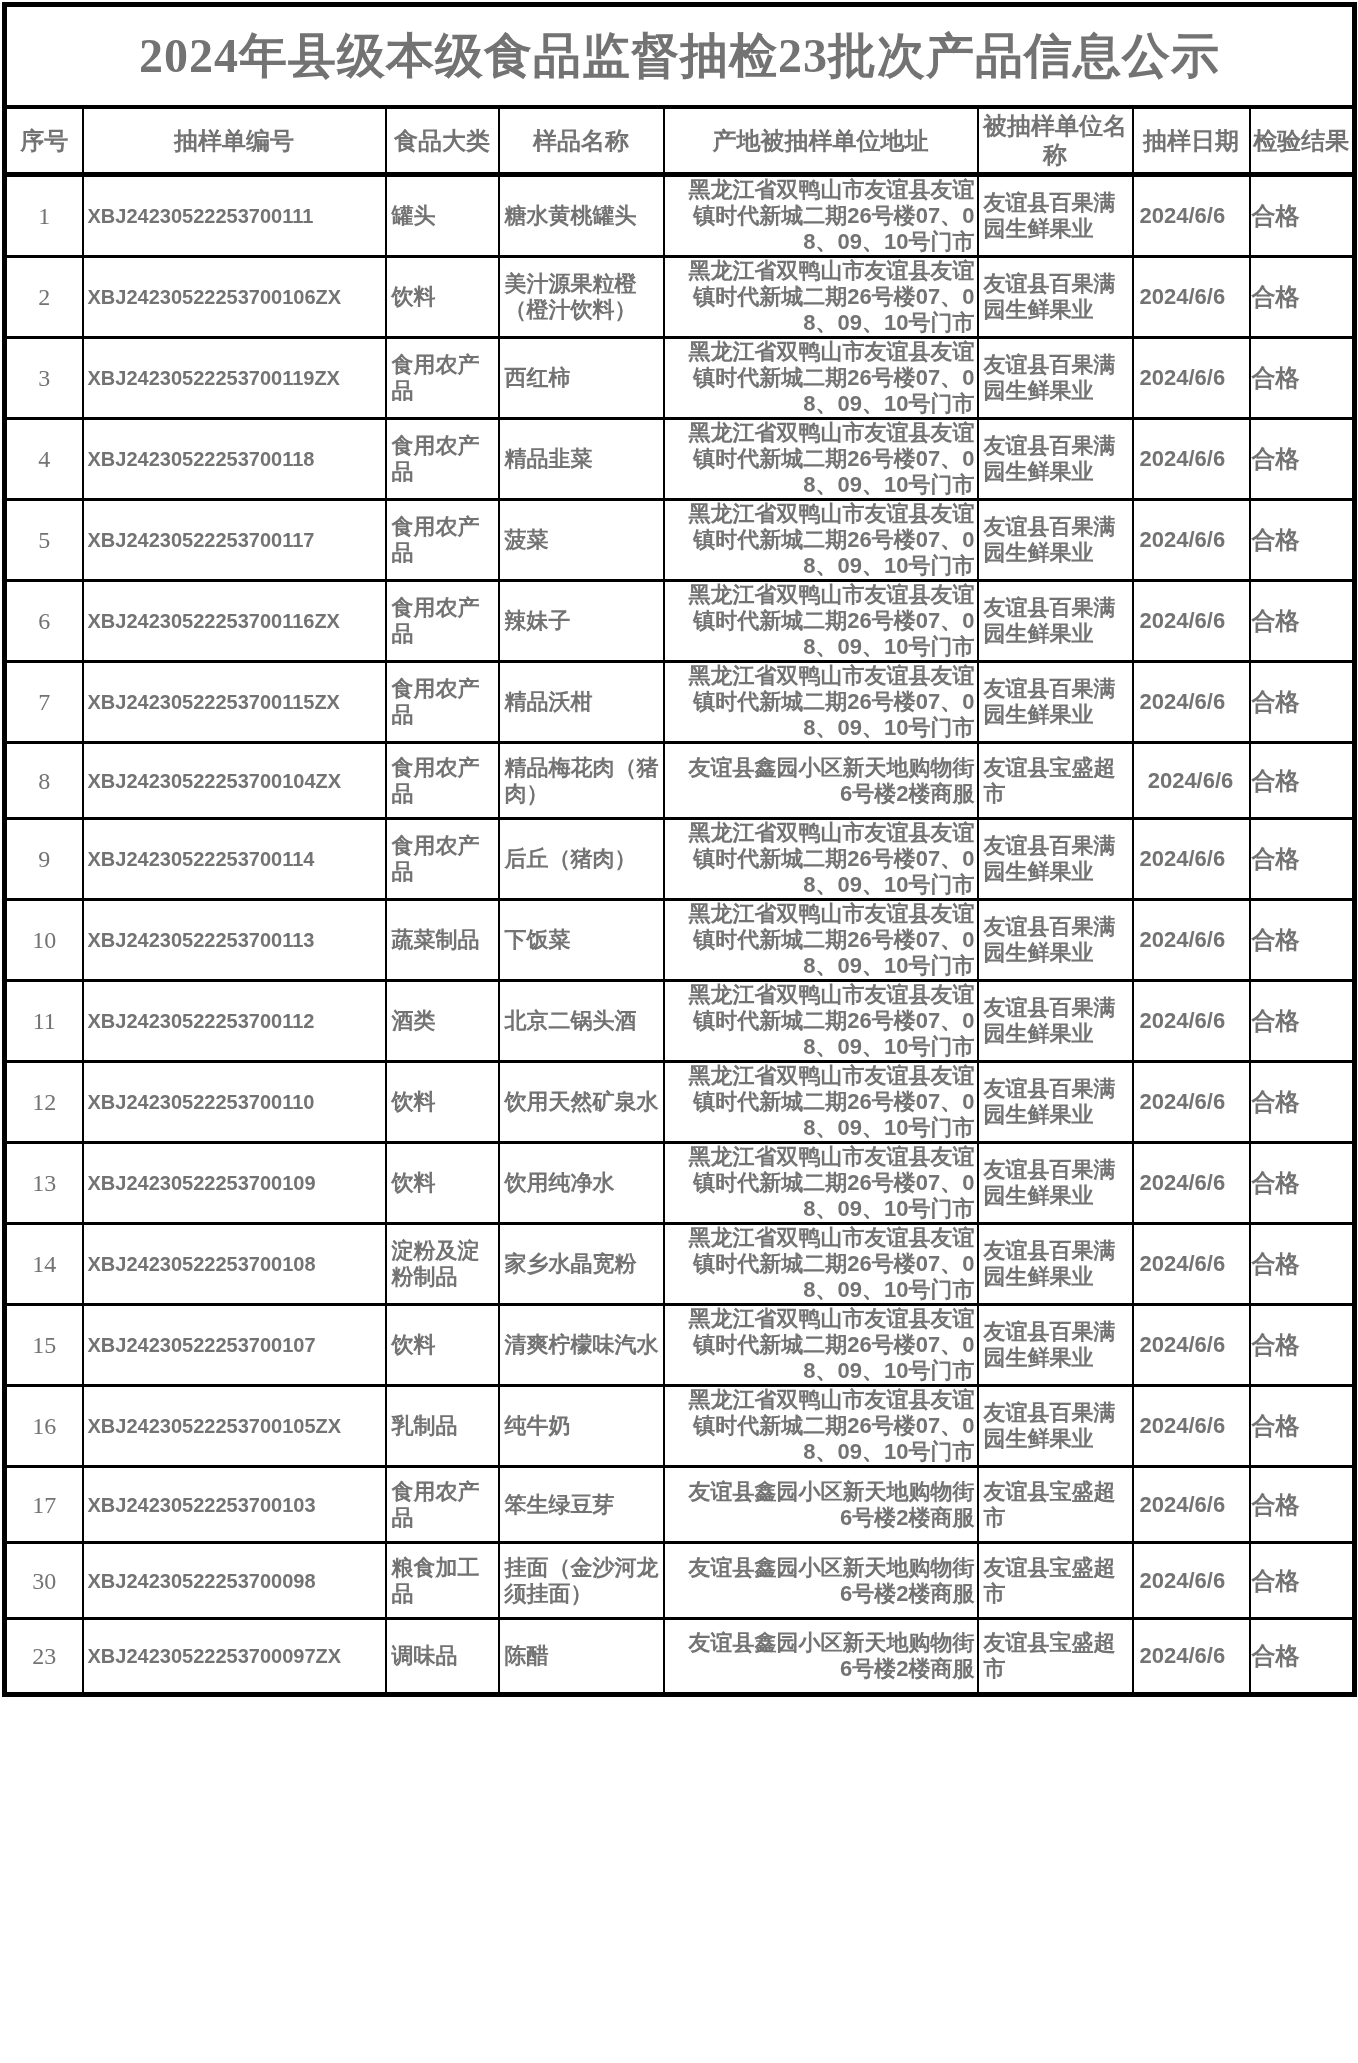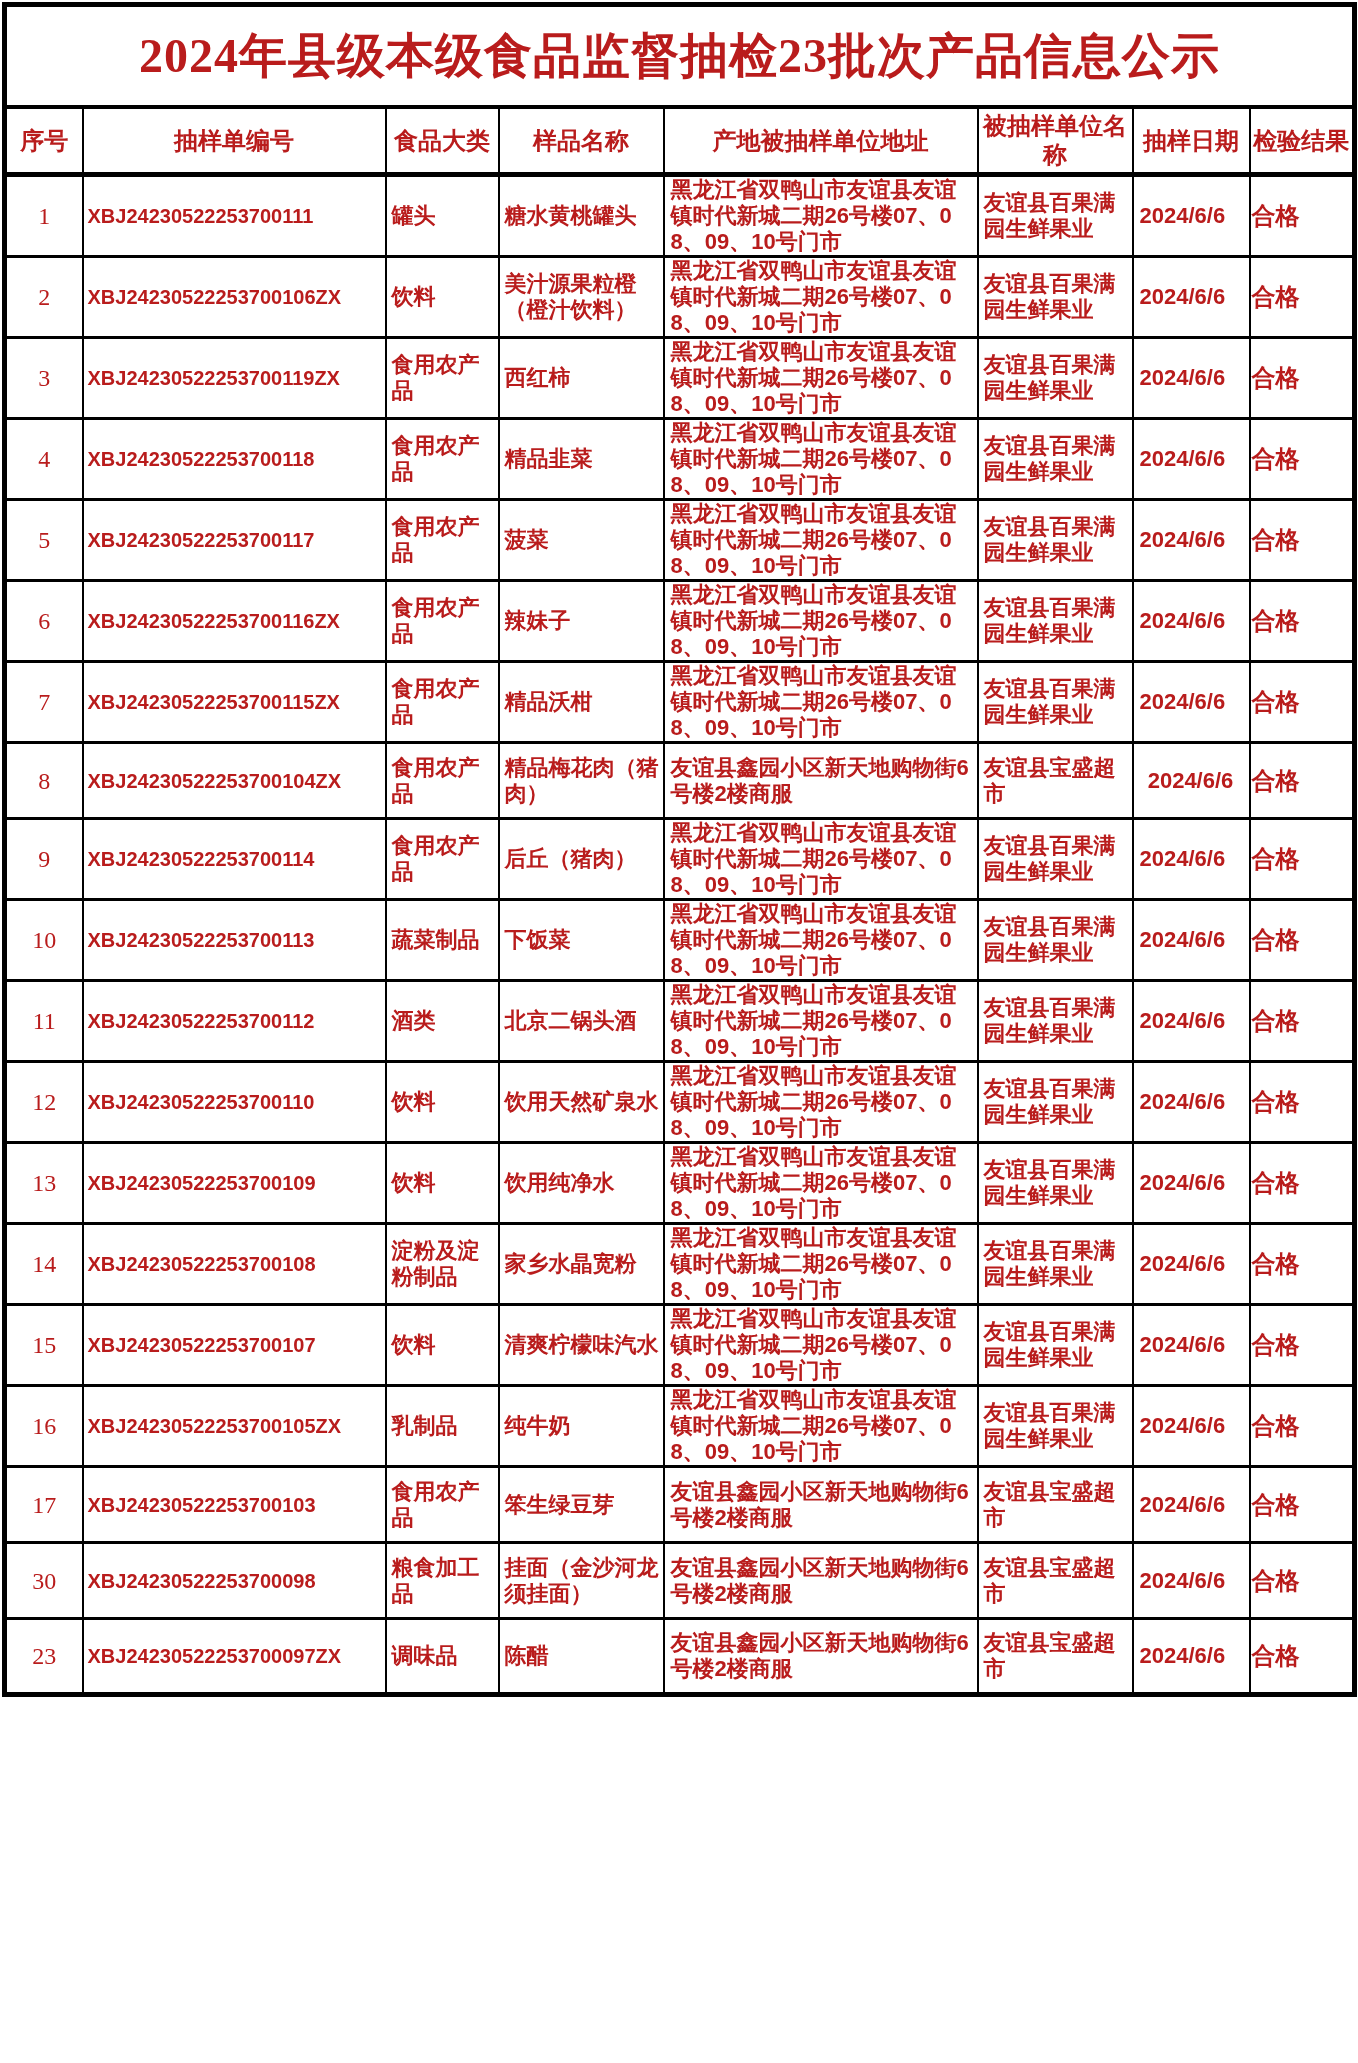--- a/index.html
+++ b/index.html
@@ -8,21 +8,21 @@
     background: #fff;
     width: 1358px;
   }
   .page {
     width: 1358px;
     height: 2063px;
     background: #fff;
     box-sizing: border-box;
     padding: 2px;
     font-family: "Liberation Sans", "DejaVu Sans", sans-serif;
-    color: #b91c1c;
+    color: #737373;
   }
   table.notice {
     border-collapse: collapse;
     table-layout: fixed;
     width: 1350px;
     border: 5px solid #000;
     background: #fff;
   }
   th, td {
     border: 2px solid #000;
@@ -69,21 +69,22 @@
   td.c-sample-no {
     font-size: 20px;
     padding-left: 4px;
     white-space: nowrap;
   }
   td.c-category, td.c-name, td.c-unit {
     padding: 0 2px 0 5px;
   }
   td.c-category { position: relative; }
   td.c-address {
-    padding: 0 2px 0 6px;
+    padding: 0 2px 0 14px;
+    text-align: right;
   }
   td.c-date {
     padding-left: 6px;
     white-space: nowrap;
   }
   td.c-date.center {
     padding-left: 0;
     text-align: center;
   }
   td.c-result {

